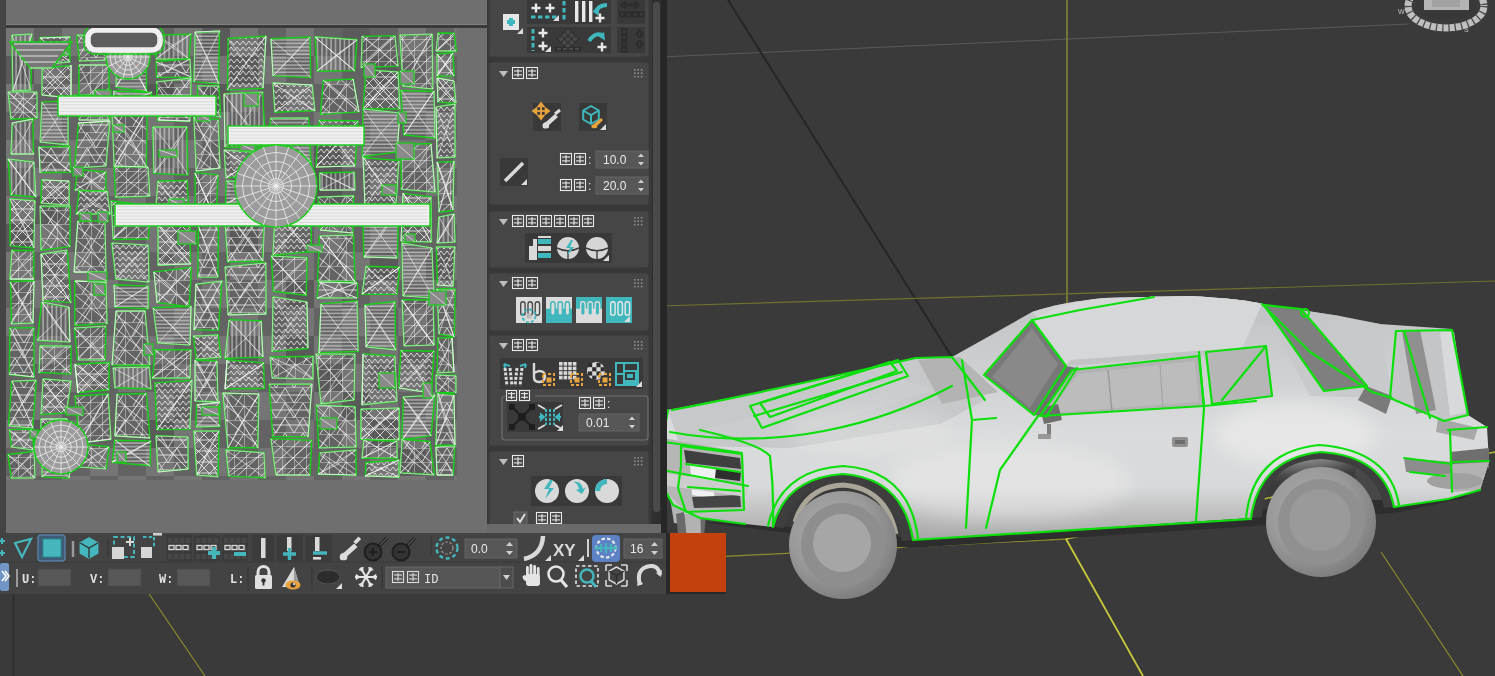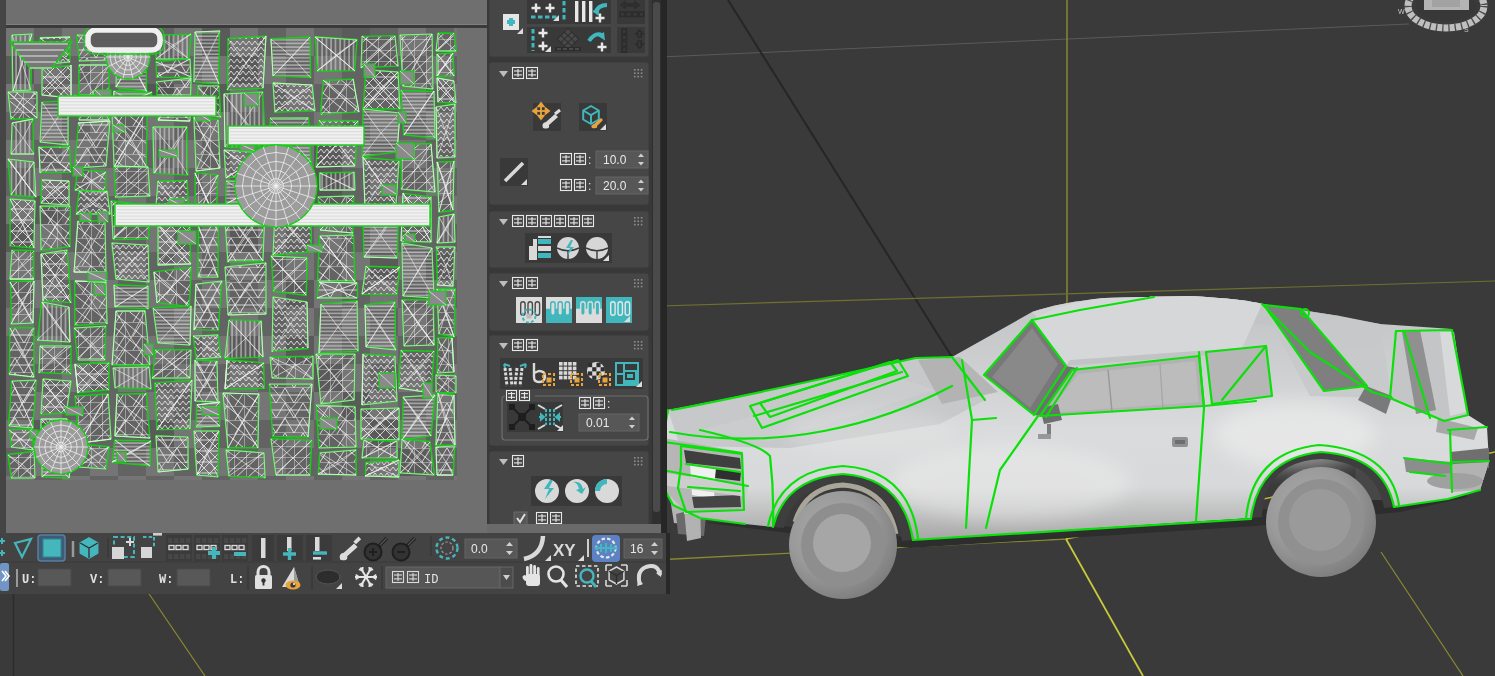--- a/index.html
+++ b/index.html
@@ -983,21 +983,21 @@
       </g>
       <g stroke="#e8e8e8" fill="none" stroke-width="1.1">
         <rect x="63.5" y="512.5" width="11" height="11"></rect>
         <line x1="65" y1="516.0" x2="73" y2="516.0"></line>
         <line x1="65" y1="519.9" x2="73" y2="519.9"></line>
         <line x1="69.0" y1="514" x2="69.0" y2="522"></line>
       </g>
       <rect x="0" y="524" width="174" height="9" fill="#6a6a6a"></rect>
     </svg>
   </div>
-<div class="abs" style="left:0;top:533px;width:670px;height:61px;background:#7dd3fc;border-bottom:2px solid #282828">
+<div class="abs" style="left:0;top:533px;width:726px;height:61px;background:#c2410c;border-bottom:2px solid #282828">
     <svg class="abs" style="left:0;top:0" width="670" height="61" viewBox="0 0 670 61">
       <rect width="670" height="61" fill="#434343"></rect>
       <rect x="666" y="0" width="4" height="61" fill="#282828"></rect>
       <line x1="0" y1="29" x2="666" y2="29" stroke="#3a3a3a" stroke-width="1"></line>
       <path d="M0,8 h5 M2,5 v6 M0,20 h5 M2,17 v6" stroke="#45b6bc" stroke-width="2"></path>
       <path d="M15,10 L31,6 L22,24 Z" fill="none" stroke="#45b6bc" stroke-width="2.2"></path>
       <rect x="38" y="2" width="27" height="26" rx="3" fill="#3f5a75" stroke="#5a7da3" stroke-width="1.5"></rect>
       <rect x="43" y="6" width="18" height="18" fill="#45b6bc" stroke="#2a8a92" stroke-width="1"></rect>
       <line x1="73" y1="8" x2="73" y2="24" stroke="#9a9a9a" stroke-width="2.5"></line>
       <polygon points="80.3,10.0 89.0,5.0 97.7,10.0 97.7,20.0 89.0,25.0 80.3,20.0" fill="#45b6bc" stroke="#45b6bc" stroke-width="1.5" stroke-linejoin="round"></polygon>

